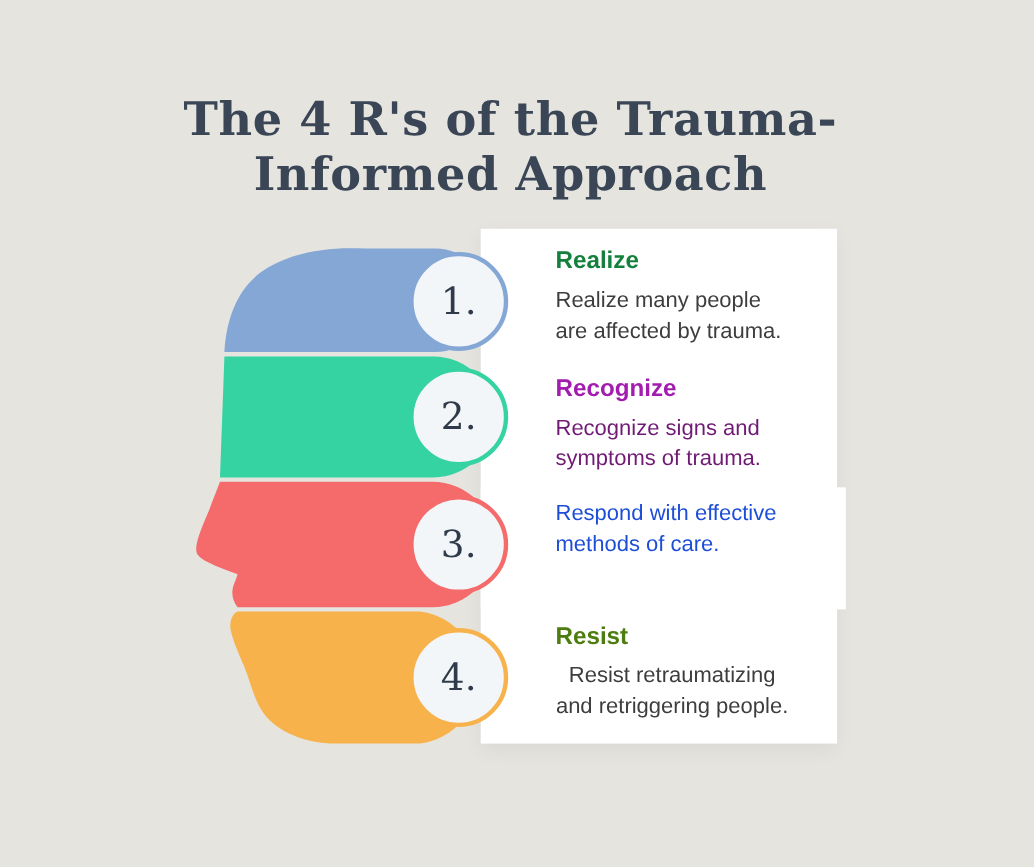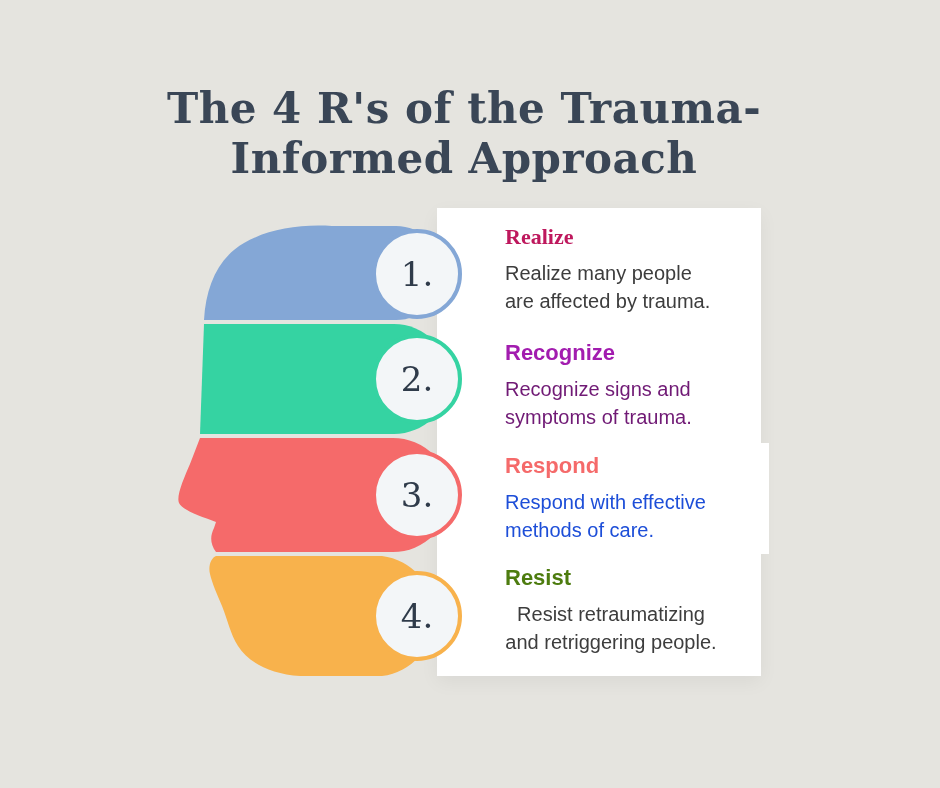--- a/index.html
+++ b/index.html
@@ -57,29 +57,28 @@
     <span class="num" style="color: rgb(47, 59, 74);">2.</span>
   </div>
   <div class="num-circle" style="top: 450px; border-color: rgb(245, 106, 106); background: rgb(243, 246, 248);">
     <span class="num" style="color: rgb(47, 59, 74);">3.</span>
   </div>
   <div class="num-circle" style="top: 571px; border-color: rgb(248, 178, 76); background: rgb(243, 246, 248);">
     <span class="num" style="color: rgb(47, 59, 74);">4.</span>
   </div>
 
   <div class="item" style="top:224px">
-    <div class="item-heading" style="color: #be185d; font-family: Liberation Serif, serif;">Realize</div>
+    <div class="item-heading" style="color: #15803d;">Realize</div>
     <div class="item-body" style="color: rgb(61, 61, 61);">Realize many people are affected by trauma.</div>
   </div>
   <div class="item" style="top:340px">
     <div class="item-heading" style="color: #a21caf;">Recognize</div>
     <div class="item-body" style="color: #701a75;">Recognize signs and symptoms of trauma.</div>
   </div>
   <div class="item" style="top:453px">
-    <div class="item-heading" style="color: rgb(245, 106, 106);">Respond</div>
     <div class="item-body" style="color: #1d4ed8;">Respond with effective methods of care.</div>
   </div>
   <div class="item" style="top:565px">
     <div class="item-heading" style="color: #4d7c0f;">Resist</div>
     <div class="item-body" style="color: rgb(61, 61, 61); text-align: center;">Resist retraumatizing and retriggering people.</div>
   </div>
 
 </div>
 
 </body></html>

